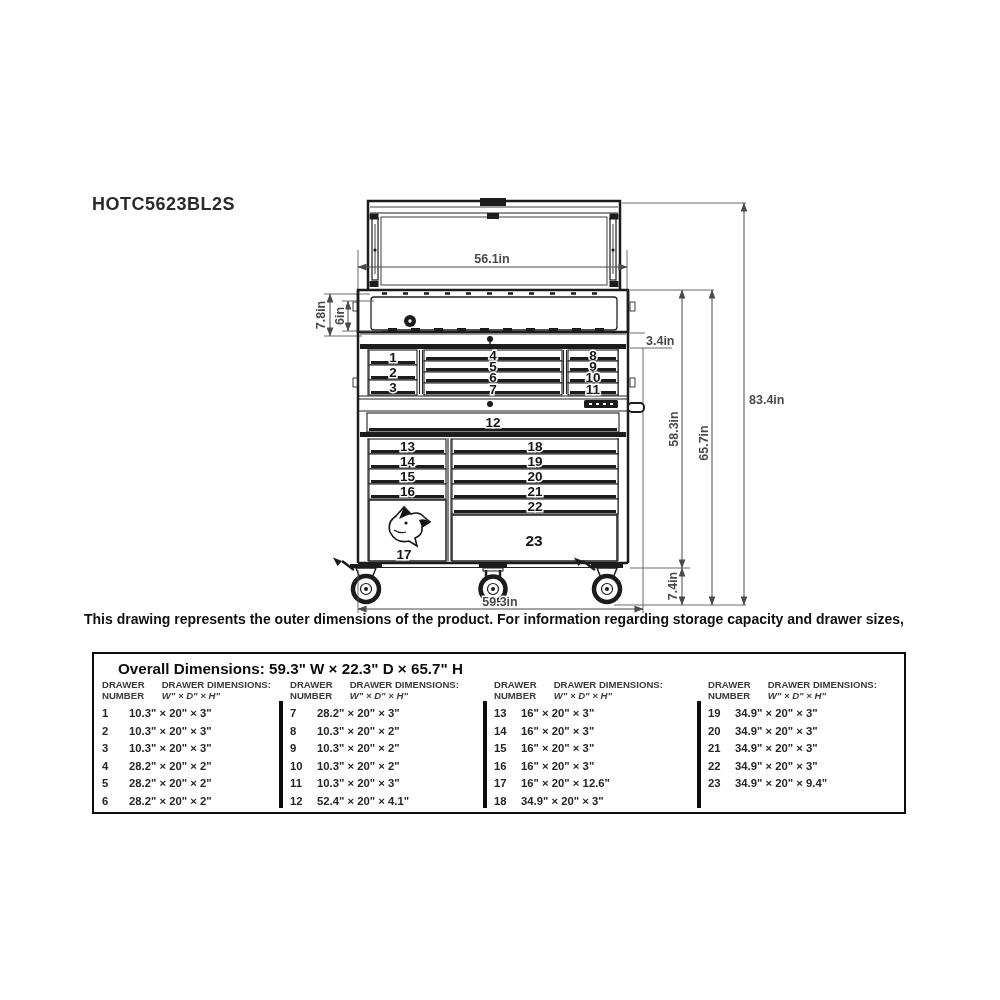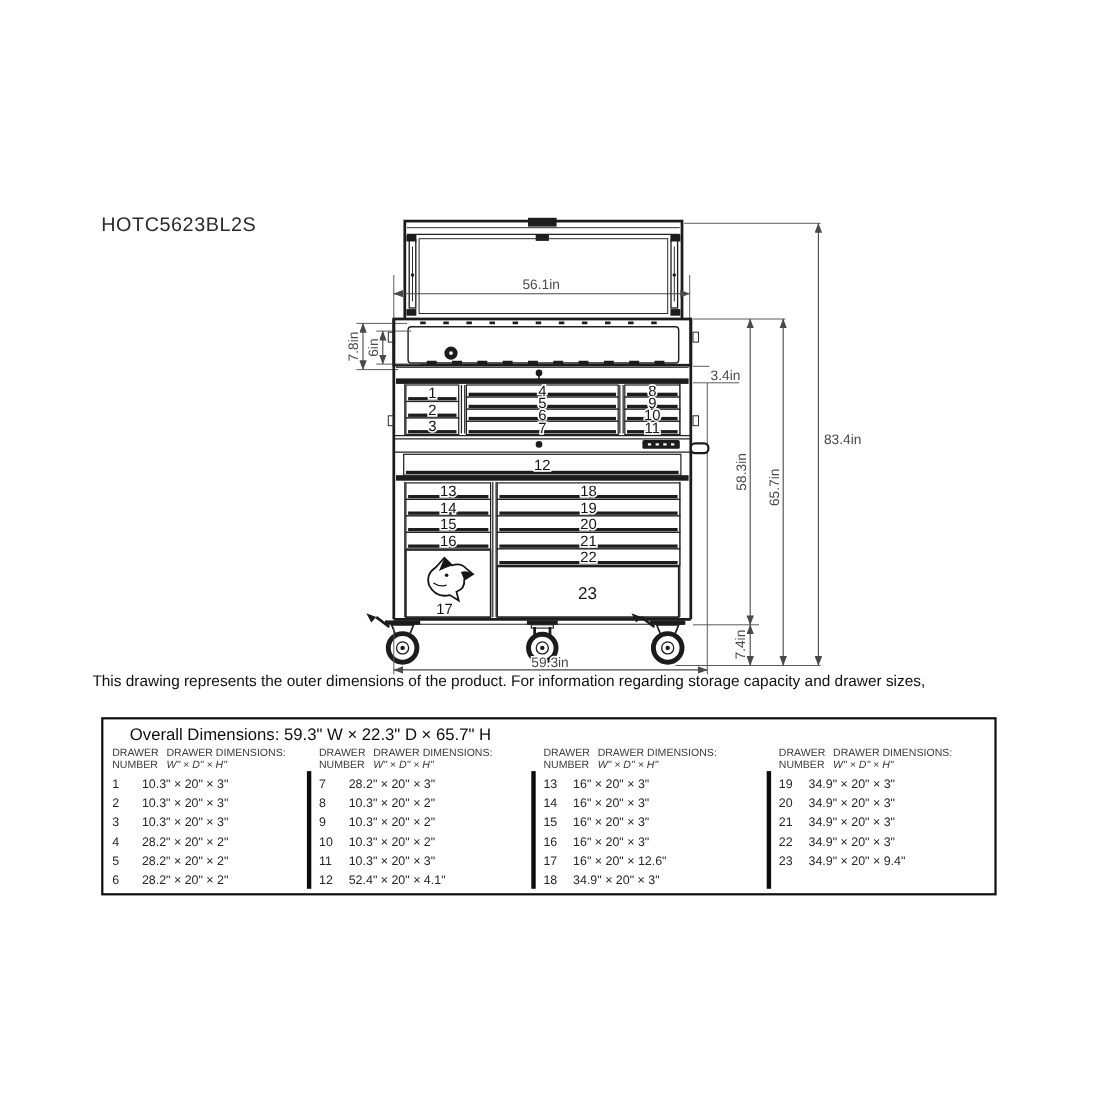--- a/index.html
+++ b/index.html
@@ -1,17 +1,17 @@
 <!DOCTYPE html>
 <html><head>
 <meta charset="utf-8">
 <style>
   html,body{margin:0;padding:0;background:#fff;}
   .page{position:relative;width:1000px;height:1000px;background:#fff;overflow:hidden;
-        font-family:"Liberation Sans",sans-serif;color:#111;}
+        font-family:"Liberation Sans",sans-serif;color:#111;font-weight:bold;}
   .title{position:absolute;left:92px;top:194px;font-size:18px;letter-spacing:.5px;color:#2b2b2b;}
   .note{position:absolute;left:84px;top:611px;width:830px;font-size:14px;line-height:1.16;color:#101010;}
   svg{position:absolute;left:0;top:0;}
   .ln{stroke:#222;fill:none;stroke-width:1.1;}
   .thick{stroke:#1c1c1c;fill:#fff;stroke-width:2.5;}
   .thin{stroke:#2a2a2a;fill:none;stroke-width:.9;}
   .dark{fill:#1c1c1c;stroke:none;}
   .ext{stroke:#5a5a5a;stroke-width:.9;fill:none;}
   .dim{stroke:#4a4a4a;stroke-width:1;fill:none;}
   .dimt{font-size:12.5px;fill:#4a4a4a;text-anchor:middle;dominant-baseline:central;
@@ -20,21 +20,21 @@
   .dfront{fill:#fff;stroke:#202020;stroke-width:1.1;}
   .dband{fill:#1d1d1d;}
   .flabel{font-size:13.5px;fill:#161616;text-anchor:middle;dominant-baseline:central;
           paint-order:stroke;stroke:#fff;stroke-width:3px;font-family:"Liberation Sans",sans-serif;}
   .big{font-size:15.5px;}
   
   .table-box{position:absolute;left:92px;top:652px;width:810px;height:158px;
              border:2.5px solid #0d0d0d;background:#fff;}
   .overall{margin:6px 0 1px 24px;font-size:15.2px;color:#0d0d0d;}
   .tcol{position:absolute;top:26px;width:185px;font-size:11.3px;color:#262626;}
-  .thead{font-size:9.6px;line-height:1.12;color:#3a3a3a;display:flex;gap:7px;height:25px;}
+  .thead{font-size:9.6px;line-height:1.12;color:#3a3a3a;display:flex;gap:17px;height:25px;}
   .thead i{font-style:italic;}
   .rows .trow{line-height:17.5px;white-space:nowrap;}
   .tnum{display:inline-block;width:27px;}
   .vbar{position:absolute;top:47px;bottom:4px;width:3.5px;background:#0d0d0d;}
 </style>
 </head>
 <body>
 
 <div class="page">
 

